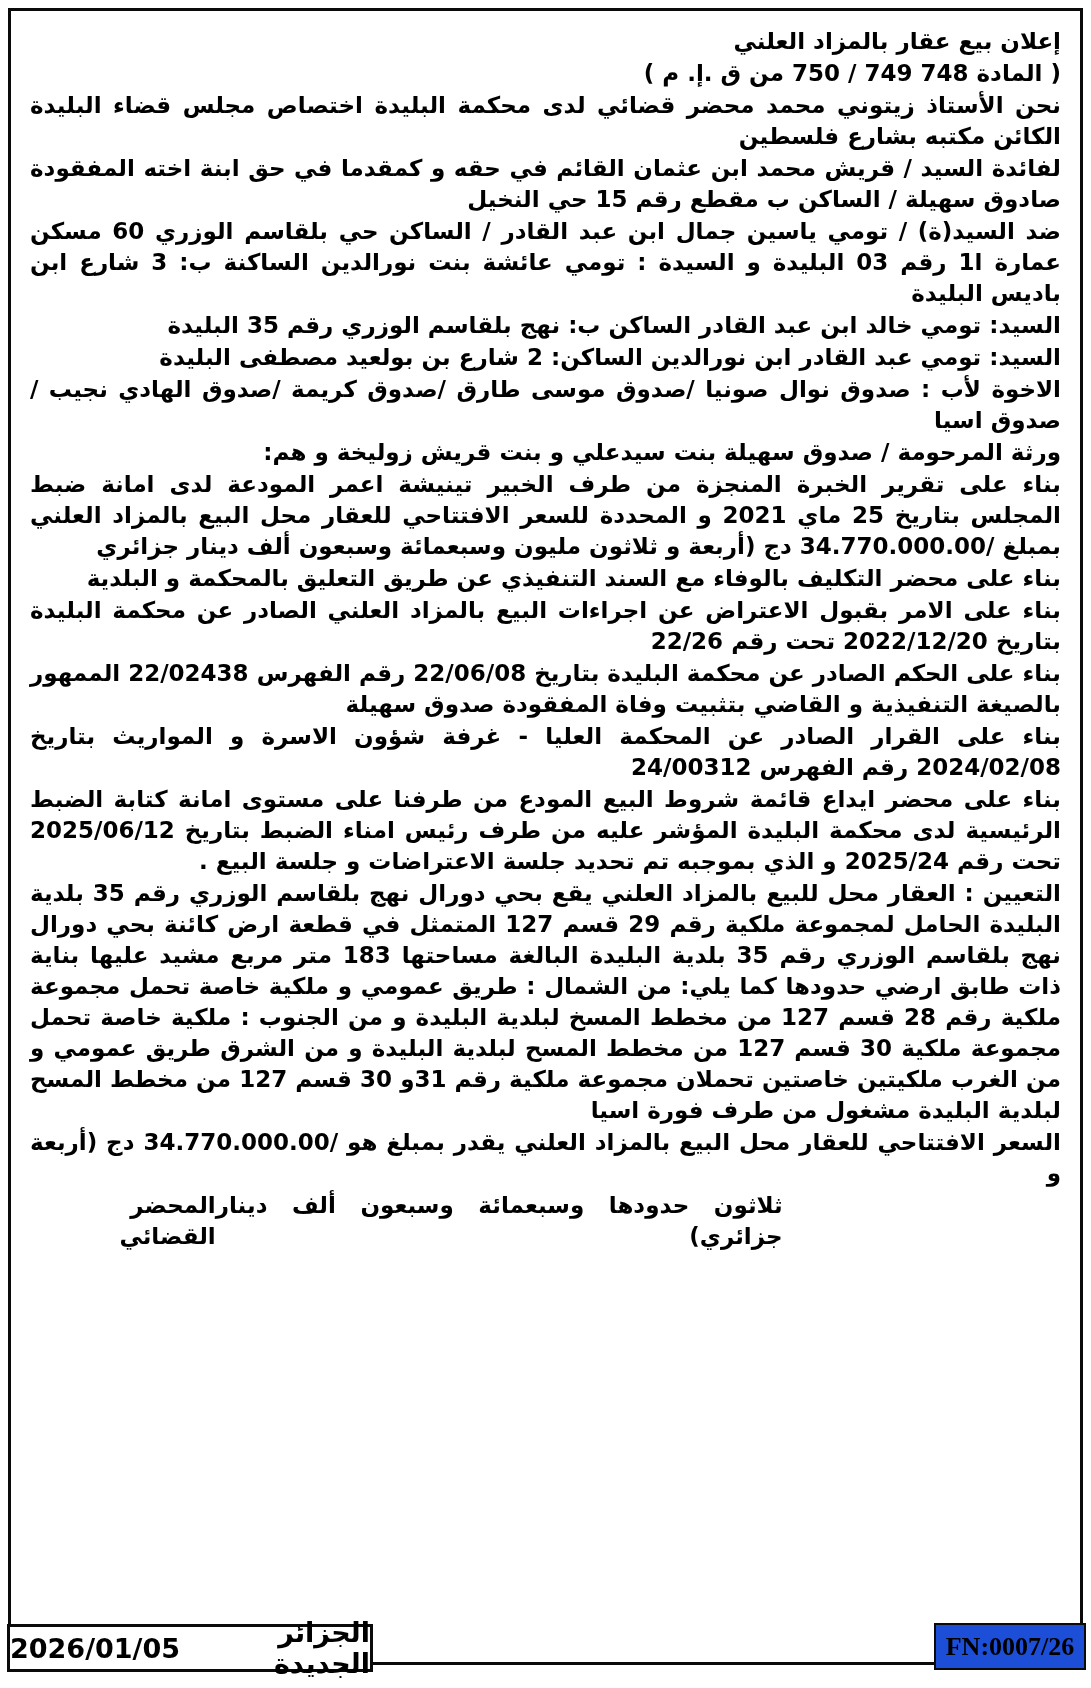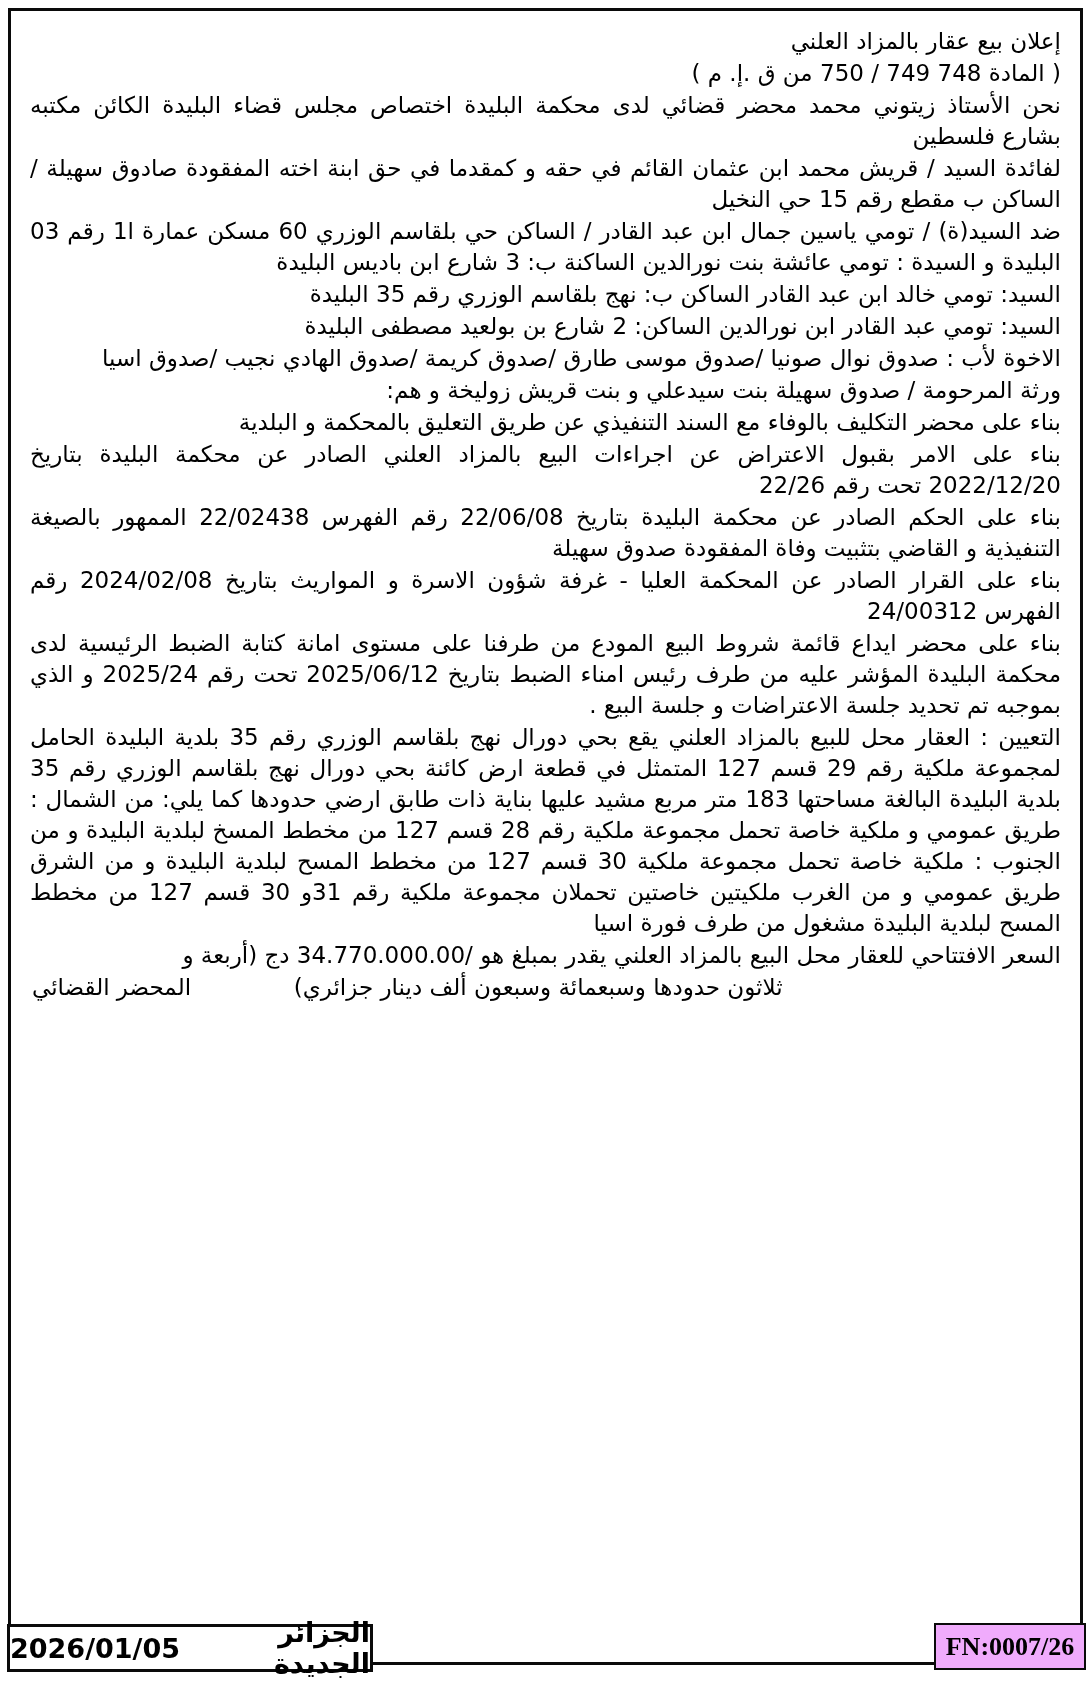--- a/index.html
+++ b/index.html
@@ -16,21 +16,21 @@
     left: 8px; top: 8px;
     width: 1075px; height: 1657px;
     border: 3px solid #0a0a0a;
     box-sizing: border-box;
   }
   .content {
     position: absolute;
     top: 26px; right: 30px; left: 30px;
     direction: rtl;
     text-align: justify;
-    font-weight: normal;
+    font-weight: bold;
     font-size: 23px;
     line-height: 31px;
     letter-spacing: 0;
   }
   .content p { margin: 0 0 1px 0; }
   .head-line { text-align: right; }
   .gap-top { margin-top: 14px !important; }
   .closing-line {
     display: flex;
     flex-direction: row;
@@ -51,21 +51,21 @@
     font-size: 27px;
     gap: 10px;
     z-index: 2;
   }
   .fn-box {
     position: absolute;
     left: 934px; top: 1623px;
     width: 152px; height: 47px;
     border: 2px solid #0a0a0a;
     box-sizing: border-box;
-    background: #f0abfc;
+    background: #1d4ed8;
     display: flex; align-items: center; justify-content: center;
     font-family: "Liberation Serif", serif;
     font-weight: bold;
     font-size: 26px;
     z-index: 2;
   }
 </style>
 </head>
 <body>
 
@@ -75,20 +75,21 @@
   <p class="head-line">إعلان بيع عقار بالمزاد العلني</p>
   <p class="head-line">( المادة 748 749 / 750 من ق .إ. م )</p>
 
   <p>نحن الأستاذ زيتوني محمد محضر قضائي لدى محكمة البليدة اختصاص مجلس قضاء البليدة الكائن مكتبه بشارع فلسطين</p>
   <p>لفائدة السيد / قريش محمد ابن عثمان القائم في حقه و كمقدما في حق ابنة اخته  المفقودة صادوق سهيلة / الساكن ب مقطع رقم 15 حي النخيل</p>
   <p>ضد السيد(ة) / تومي ياسين جمال ابن عبد القادر / الساكن حي بلقاسم الوزري 60 مسكن عمارة ا1 رقم 03 البليدة و السيدة : تومي عائشة بنت نورالدين الساكنة ب: 3 شارع ابن باديس البليدة</p>
   <p>السيد: تومي خالد ابن عبد القادر الساكن ب: نهج بلقاسم الوزري رقم 35 البليدة</p>
   <p>السيد: تومي عبد القادر ابن نورالدين الساكن: 2 شارع بن بولعيد مصطفى البليدة</p>
   <p>الاخوة لأب : صدوق نوال صونيا /صدوق موسى طارق /صدوق كريمة /صدوق الهادي نجيب /صدوق اسيا</p>
   <p>ورثة المرحومة / صدوق سهيلة بنت سيدعلي و بنت قريش زوليخة و هم:</p>
+  <p>بناء على تقرير الخبرة المنجزة من طرف الخبير تينيشة اعمر المودعة لدى امانة ضبط المجلس بتاريخ 25  ماي  2021   و المحددة للسعر الافتتاحي للعقار محل البيع بالمزاد العلني بمبلغ /34.770.000.00 دج (أربعة و ثلاثون مليون وسبعمائة وسبعون ألف دينار جزائري</p>
   <p>بناء على محضر التكليف بالوفاء مع السند التنفيذي عن طريق التعليق بالمحكمة و البلدية</p>
   <p>بناء على الامر بقبول الاعتراض عن اجراءات البيع بالمزاد العلني الصادر عن محكمة البليدة بتاريخ 2022/12/20 تحت رقم 22/26</p>
   <p>بناء على الحكم الصادر عن محكمة البليدة بتاريخ 22/06/08  رقم الفهرس 22/02438  الممهور بالصيغة التنفيذية و القاضي بتثبيت وفاة المفقودة صدوق سهيلة</p>
   <p>بناء على القرار الصادر عن المحكمة العليا - غرفة شؤون الاسرة و المواريث بتاريخ 2024/02/08 رقم الفهرس 24/00312</p>
   <p>بناء على محضر ايداع قائمة شروط البيع المودع من طرفنا على مستوى امانة كتابة الضبط الرئيسية لدى محكمة البليدة المؤشر عليه من طرف رئيس امناء الضبط بتاريخ 2025/06/12  تحت رقم 2025/24 و الذي بموجبه تم تحديد جلسة الاعتراضات و جلسة البيع .</p>
   <p>التعيين : العقار محل للبيع بالمزاد العلني يقع بحي دورال نهج بلقاسم الوزري رقم 35 بلدية البليدة الحامل لمجموعة ملكية رقم 29 قسم 127 المتمثل في قطعة ارض كائنة بحي دورال نهج بلقاسم الوزري رقم 35 بلدية البليدة البالغة مساحتها 183 متر مربع مشيد عليها بناية ذات طابق ارضي حدودها كما يلي: من الشمال : طريق عمومي و ملكية خاصة تحمل مجموعة ملكية رقم 28 قسم 127 من مخطط المسخ لبلدية البليدة و من الجنوب : ملكية خاصة تحمل مجموعة ملكية 30 قسم 127 من مخطط المسح لبلدية البليدة و من الشرق طريق عمومي و من الغرب ملكيتين خاصتين تحملان مجموعة ملكية رقم 31و 30 قسم 127 من مخطط المسح لبلدية البليدة مشغول من طرف فورة اسيا</p>
   <p>السعر الافتتاحي للعقار محل البيع  بالمزاد العلني يقدر بمبلغ هو /34.770.000.00 دج (أربعة و</p>
 
   <div class="closing-line">
     <span class="amount-words">ثلاثون حدودها وسبعمائة وسبعون ألف دينار جزائري)</span>

